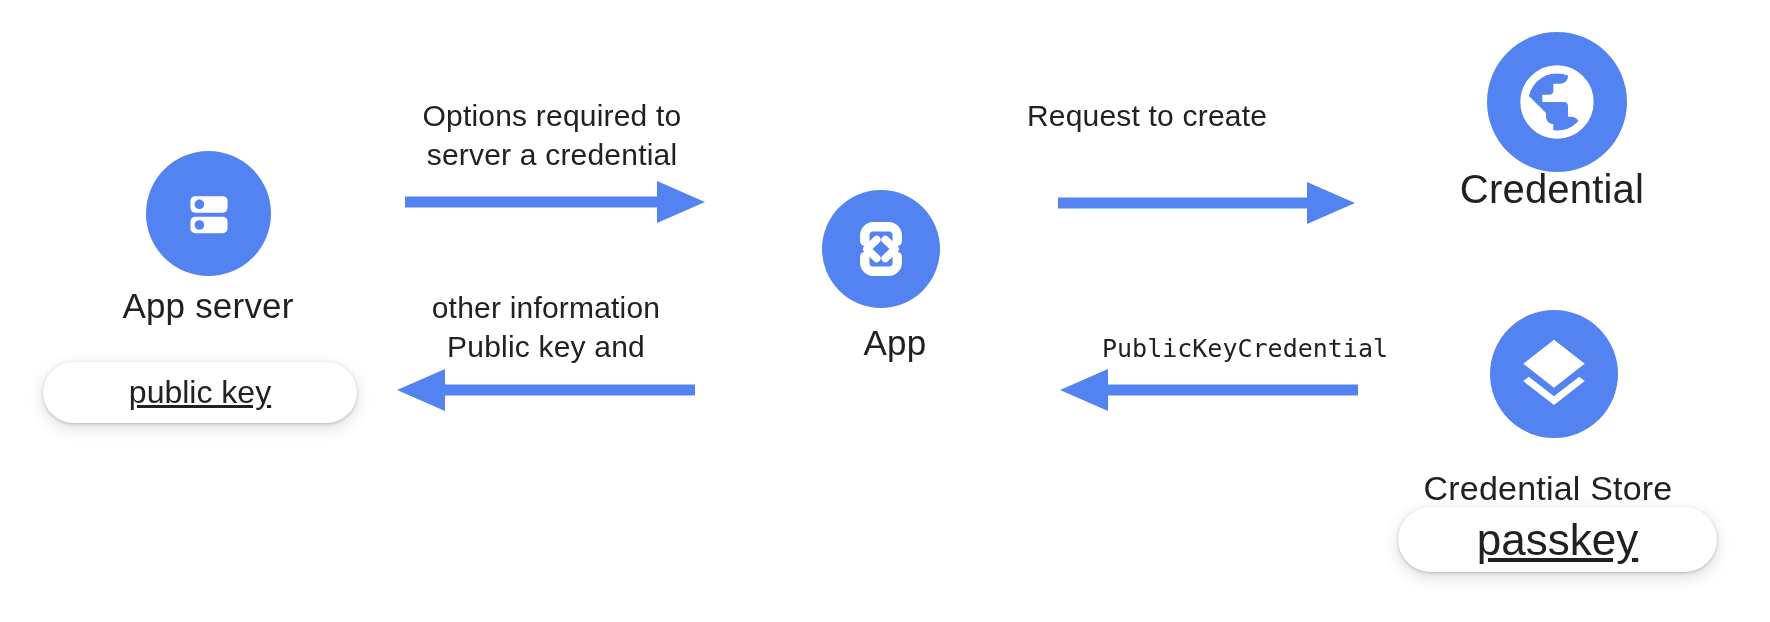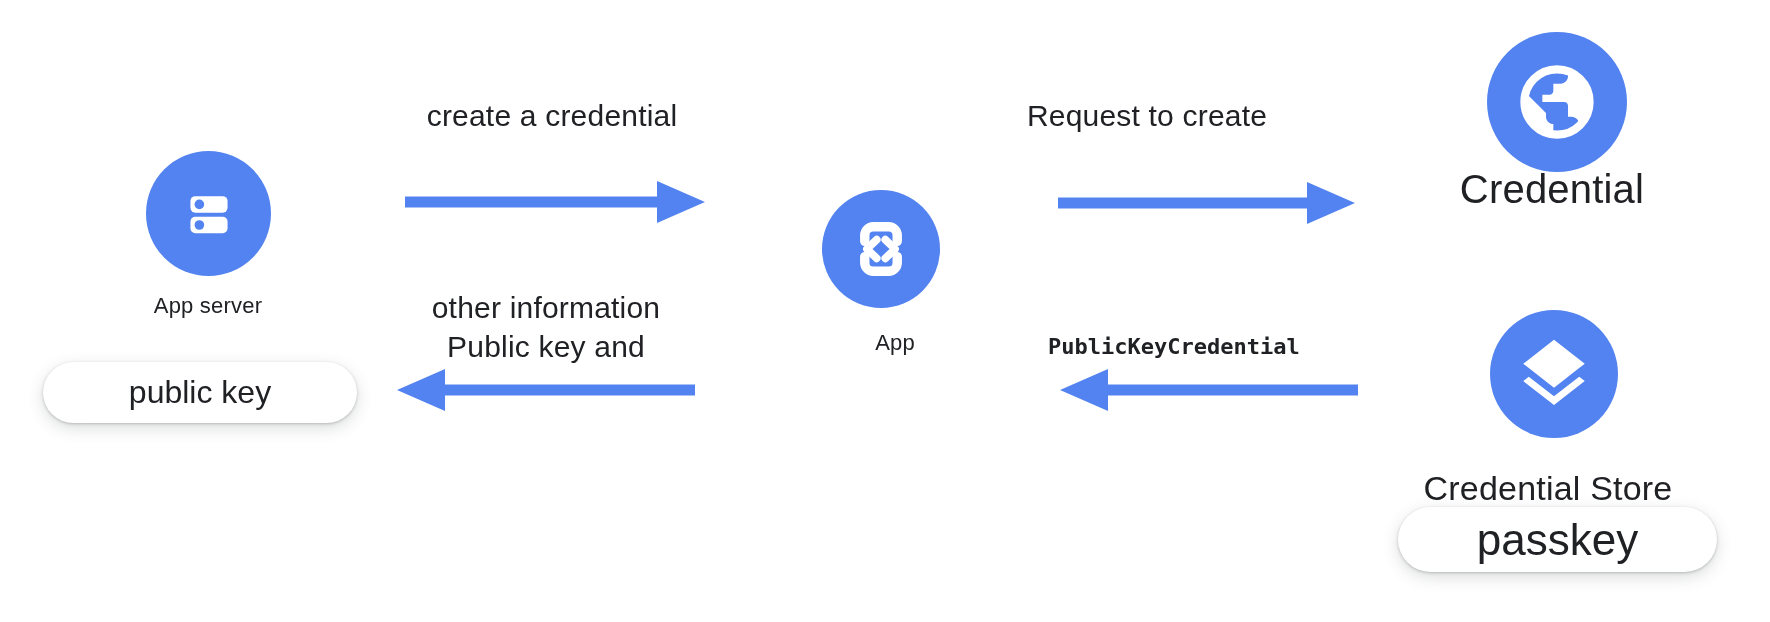--- a/index.html
+++ b/index.html
@@ -17,41 +17,42 @@
     color:var(--text);
     overflow:hidden;
   }
   .circle{
     position:absolute;border-radius:50%;
     background:var(--accent);
     display:flex;align-items:center;justify-content:center;
   }
   .node-label{
     position:absolute;text-align:center;
-    font-size:22px;line-height:38px;color:var(--text);
+    font-size:35px;line-height:38px;color:var(--text);
     letter-spacing:.2px;
   }
   .arrow-label{
     position:absolute;text-align:center;
     font-size:30px;line-height:39px;color:var(--text);
     letter-spacing:.2px;
   }
   .arrow-label span{display:block;}
   .node-label span{display:block;}
   .pill{
     position:absolute;background:var(--pill-bg);
     border-radius:999px;
     display:flex;align-items:center;justify-content:center;
     font-size:32px;color:var(--text);
     box-shadow:0 1px 3px rgba(60,64,67,.28), 0 5px 16px rgba(60,64,67,.18);
+    text-decoration:underline;
   }
   .mono-label{
-    position:absolute;text-align:left;
+    position:absolute;text-align:right;
     font-family:"DejaVu Sans Mono","Liberation Mono",monospace;
-    font-size:22px;color:var(--text);font-weight:bold;
+    font-size:25px;color:var(--text);
   }
   svg.arrow{position:absolute;display:block;}
   .arrow .shaft{fill:var(--accent);}
   .arrow .head{fill:var(--accent);}
   .icon-svg{display:block;}
 </style>
 </head>
 <body>
 
 <div class="canvas">
@@ -61,21 +62,22 @@
       <rect x="21" y="22" width="54" height="24" rx="7" fill="#fff"></rect>
       <rect x="21" y="52" width="54" height="24" rx="7" fill="#fff"></rect>
       <circle cx="34" cy="34" r="7" fill="var(--accent)"></circle>
       <circle cx="34" cy="64" r="7" fill="var(--accent)"></circle>
     </svg>
   </div>
   <div class="node-label" style="left:58px;top:287px;width:300px;">App server</div>
   <div class="pill" style="left:43px;top:362px;width:314px;height:61px;">public key</div>
 
   <div class="arrow-label" style="left:387px;top:96px;width:330px;">
-    <span>create a credential</span>
+    <span>Options required to</span>
+    <span>server a credential</span>
   </div>
   <svg class="arrow" style="left:405px;top:180px;" width="300" height="44" viewBox="0 0 300 44">
     <rect class="shaft" x="0" y="16.5" width="256" height="11"></rect>
     <polygon class="head" points="252,1 300,22 252,43"></polygon>
   </svg>
 
   <div class="circle" style="left:822px;top:190px;width:118px;height:118px;">
     <svg class="icon-svg" width="82" height="82" viewBox="0 0 96 96">
       <path d="M29 39 v-7 a10 10 0 0 1 10 -10 h18 a10 10 0 0 1 10 10 v7" fill="none" stroke="#fff" stroke-width="11" stroke-linecap="round"></path>
       <path d="M29 57 v7 a10 10 0 0 0 10 10 h18 a10 10 0 0 0 10 -10 v-7" fill="none" stroke="#fff" stroke-width="11" stroke-linecap="round"></path>

